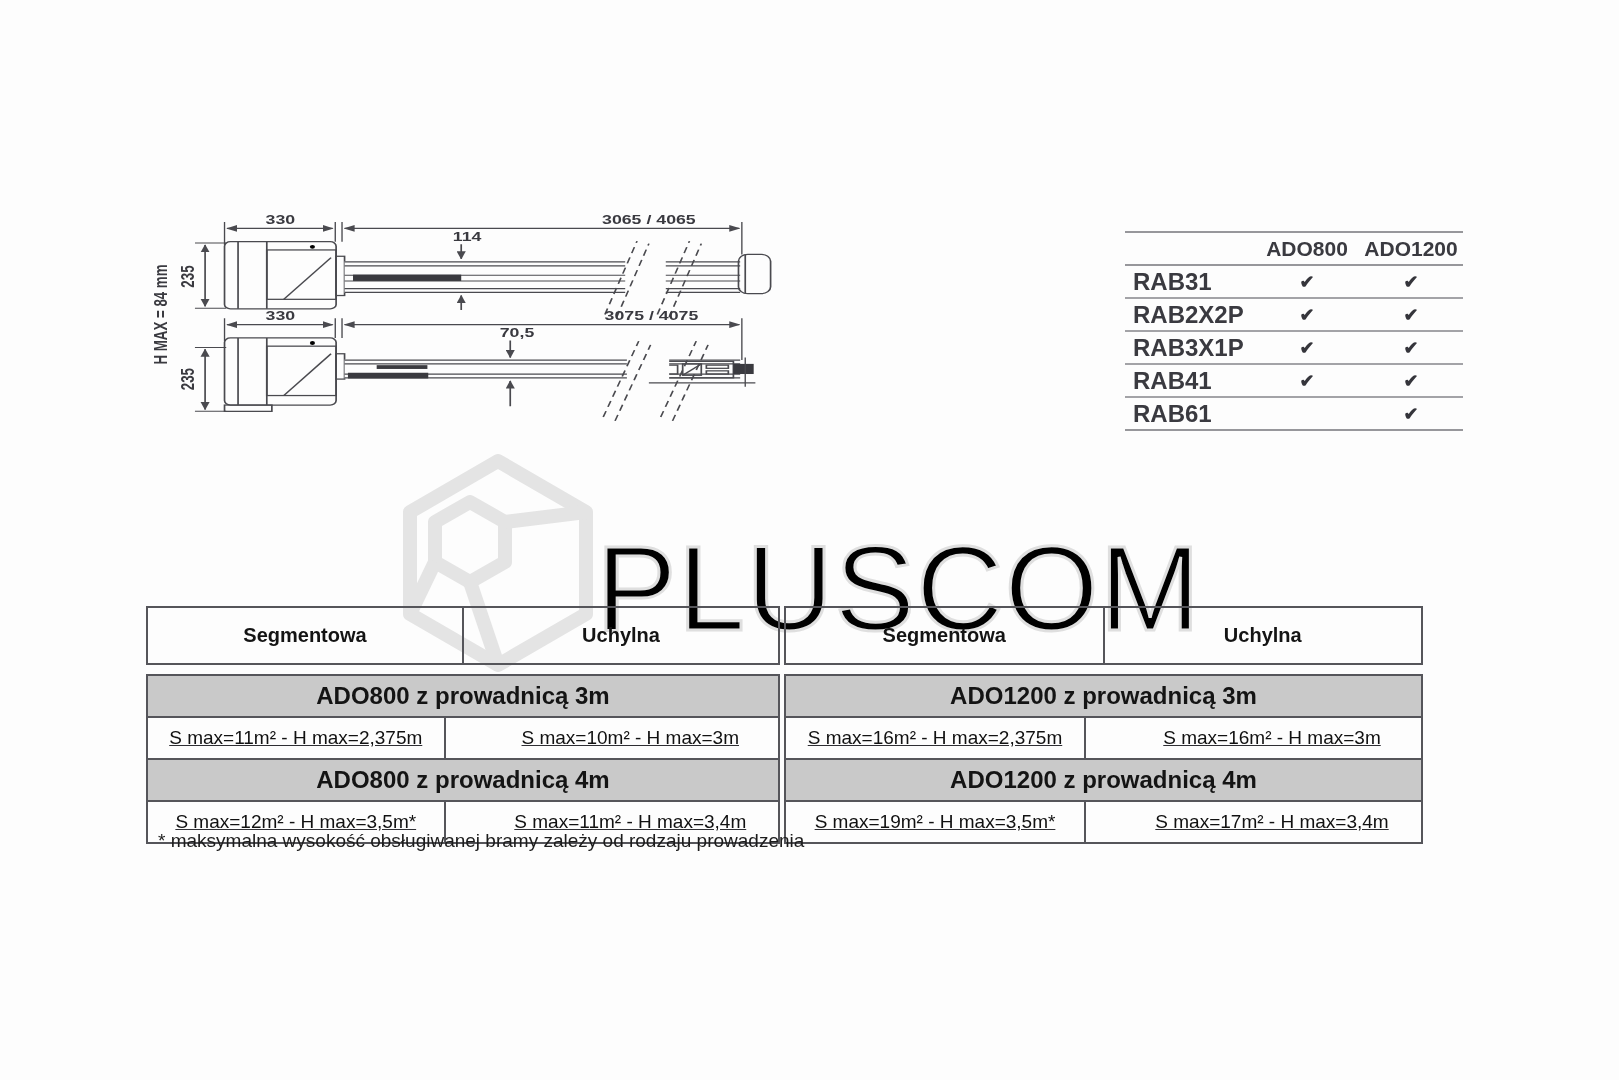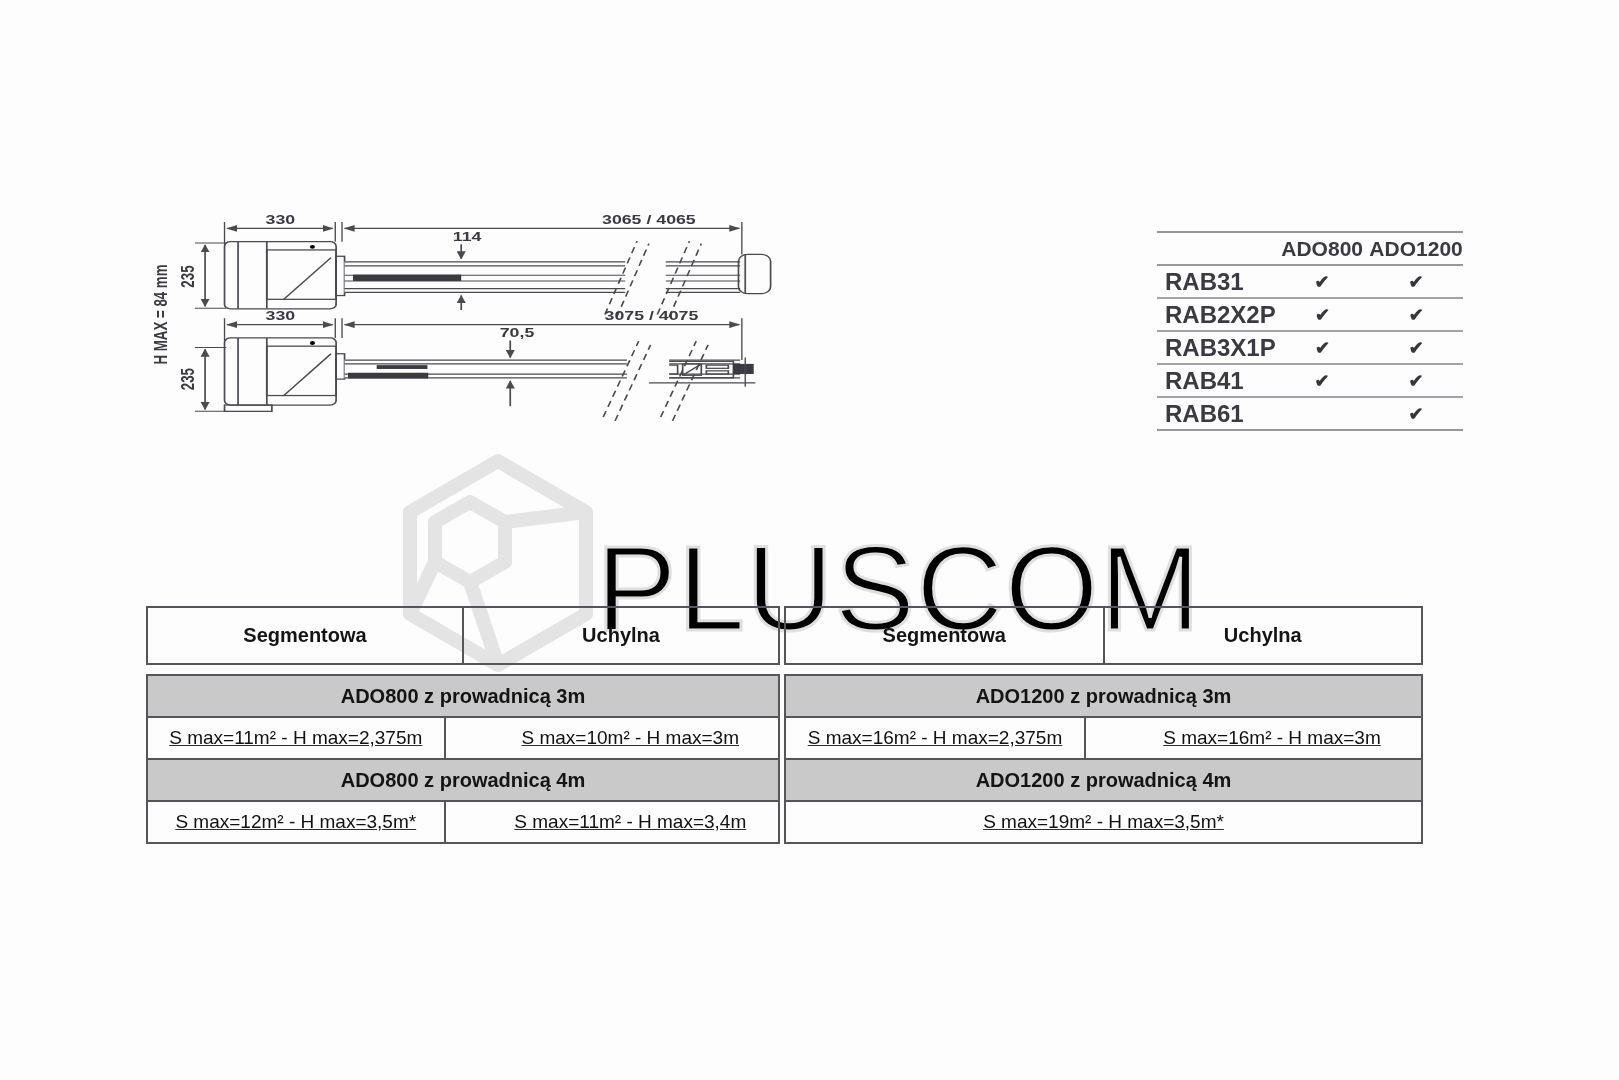--- a/index.html
+++ b/index.html
@@ -23,36 +23,36 @@
   .drawing .dash{stroke-dasharray:10 7;}
   .drawing text{
     fill:#3a3a40;font-family:"Liberation Sans",sans-serif;
     font-size:21px;font-weight:700;
   }
   .drawing .white{fill:#fdfdfd;stroke:none;}
   .drawing .dark{fill:#3a3a3f;stroke:none;}
   
   .compat{position:absolute;left:1125px;top:218px;width:338px;z-index:3;}
   .compat-title{font-size:29px;line-height:1.22;font-weight:700;color:#3e3e44;padding-left:7px;}
-  .compat-grid{margin-top:13px;border-top:2px solid #97979b;border-bottom:2px solid #97979b;margin-left:32px;}
+  .compat-grid{margin-top:13px;border-top:2px solid #97979b;border-bottom:2px solid #97979b;}
   .c-row{display:flex;align-items:center;height:31px;border-bottom:2px solid #a3a3a7;}
   .c-row:last-child{border-bottom:none;}
   .c-label{width:130px;font-size:24px;font-weight:700;color:#3a3a40;padding-left:8px;box-sizing:border-box;}
   .c-col{width:104px;text-align:center;font-size:21px;font-weight:700;color:#3a3a40;}
   .c-check{width:104px;text-align:center;font-size:18px;font-weight:700;color:#35353b;}
   .c-head{border-bottom:2px solid #97979b;}
   
   .spec{position:absolute;top:606px;z-index:3;}
   .spec-head{display:flex;height:59px;border:2px solid #55555a;box-sizing:border-box;}
   .sh-cell{flex:1;display:flex;align-items:center;justify-content:center;
     font-size:20px;font-weight:700;color:#141414;}
   .sh-cell + .sh-cell{border-left:2px solid #55555a;}
   .spec-body{margin-top:9px;border:2px solid #55555a;box-sizing:border-box;}
   .band{height:40px;background:#c9c9c9;display:flex;align-items:center;justify-content:center;
-    font-size:20px;font-weight:700;color:#141414;border-bottom:2px solid #55555a;}
+    font-size:24px;font-weight:700;color:#141414;border-bottom:2px solid #55555a;}
   .vals{display:flex;height:40px;border-bottom:2px solid #55555a;text-decoration:underline;}
   .vals:last-child{border-bottom:none;}
   .v-cell{flex:1;display:flex;align-items:center;justify-content:center;
     font-size:19px;color:#111;white-space:nowrap;}
   .v-cell + .v-cell{border-left:2px solid #55555a;padding-left:37px;}
   
   .footnote{position:absolute;left:158px;top:830px;z-index:3;font-size:19px;color:#1c1c1c;}
 </style>
 </head>
 <body>
@@ -248,18 +248,20 @@
     </div>
     <div class="spec-body">
       <div class="band">ADO1200 z prowadnicą 3m</div>
       <div class="vals">
         <div class="v-cell">S max=16m² - H max=2,375m</div>
         <div class="v-cell">S max=16m² - H max=3m</div>
       </div>
       <div class="band">ADO1200 z prowadnicą 4m</div>
       <div class="vals">
         <div class="v-cell">S max=19m² - H max=3,5m*</div>
+        <div class="v-cell">S max=17m² - H max=3,4m</div>
       </div>
     </div>
   </div>
 
+  <div class="footnote">* maksymalna wysokość obsługiwanej bramy zależy od rodzaju prowadzenia</div>
 
 </div>
 
 </body></html>

